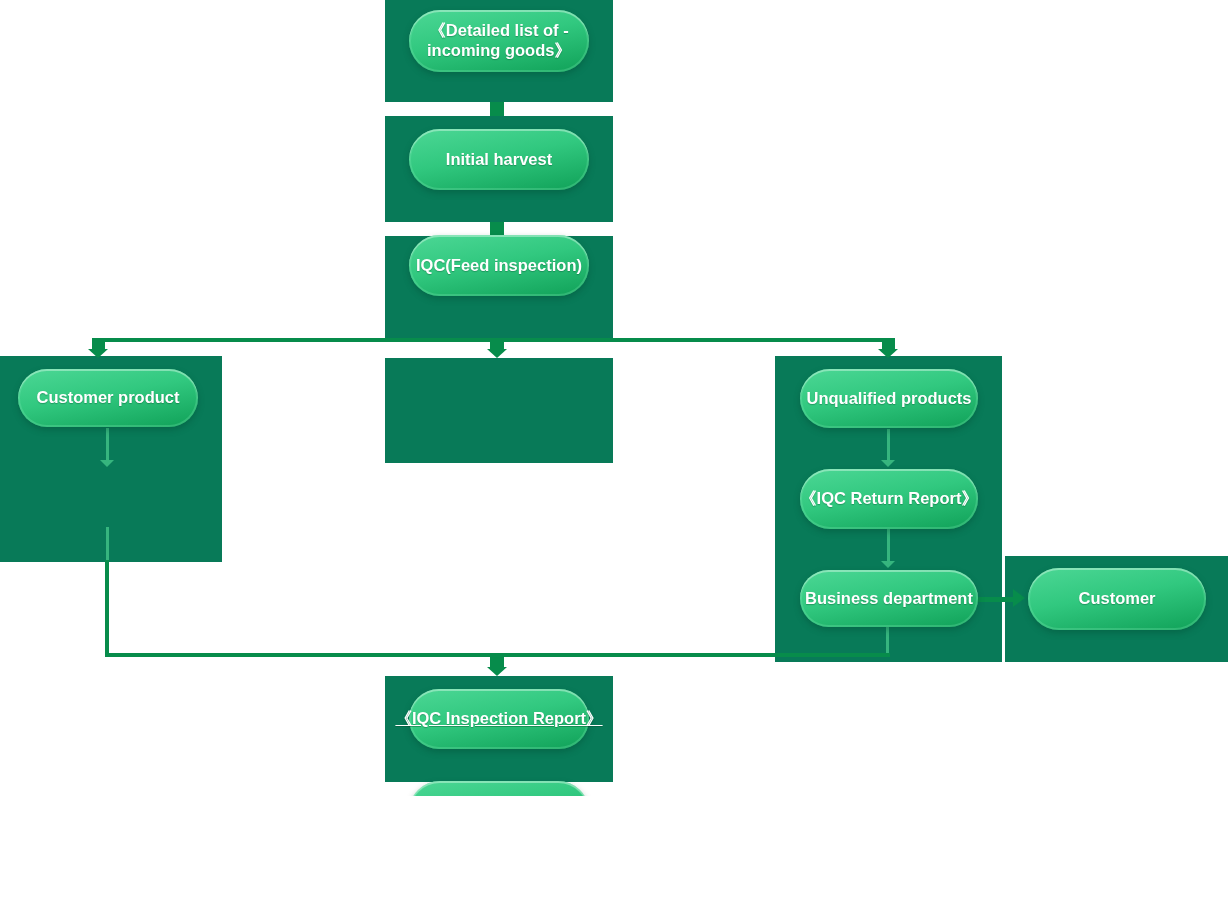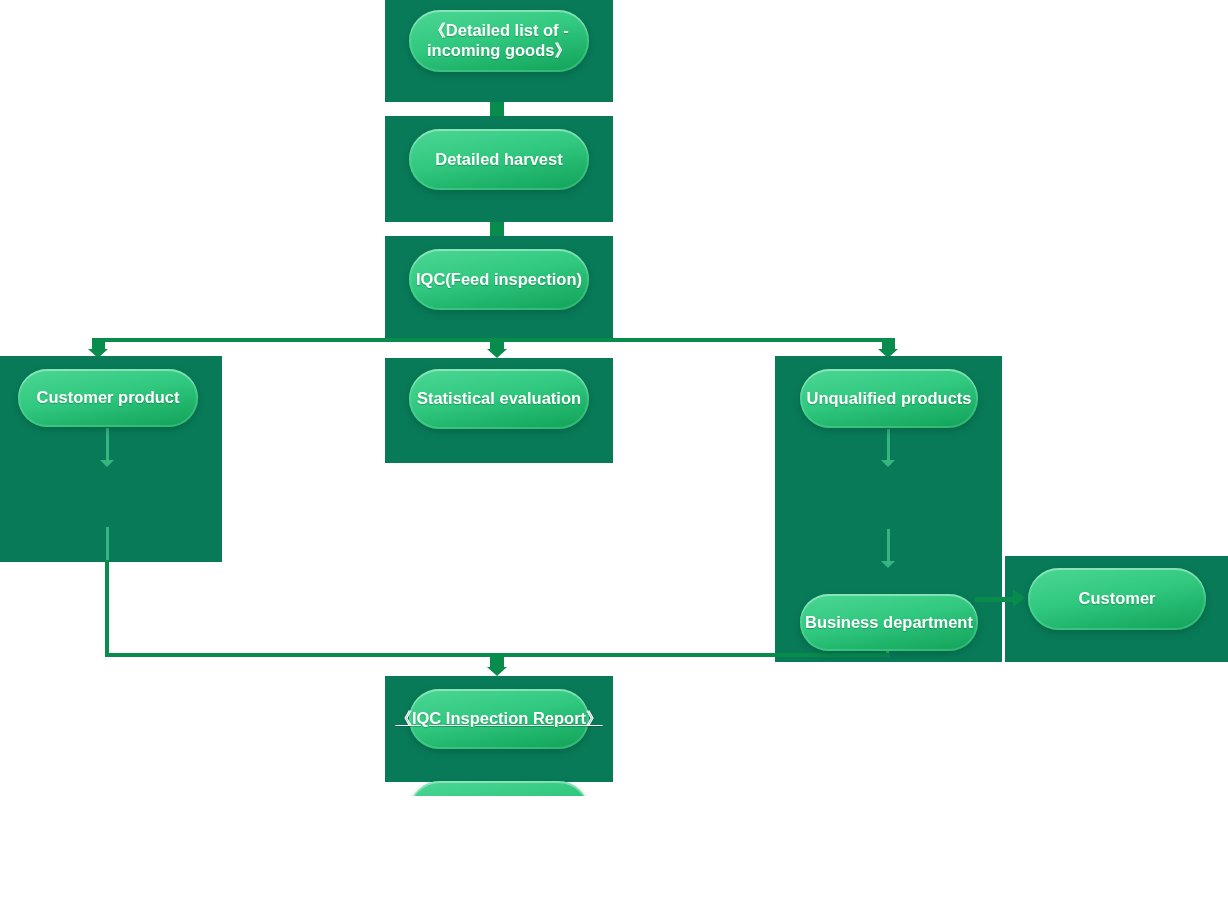--- a/index.html
+++ b/index.html
@@ -48,27 +48,27 @@
   #pnl-stat{left:385px;top:358px;width:228px;height:105px;}
   #pnl-qualified{left:0;top:356px;width:222px;height:206px;}
   #pnl-unqualified{left:775px;top:356px;width:227px;height:306px;}
   #pnl-customer{left:1005px;top:556px;width:223px;height:106px;}
   #pnl-report{left:385px;top:676px;width:228px;height:106px;}
   #pnl-end{left:385px;top:796px;width:228px;height:104px;}
 
   
   #nd-detailed{left:409px;top:10px;width:180px;height:62px;}
   #nd-initial{left:409px;top:129px;width:180px;height:61px;}
-  #nd-iqc{left:409px;top:249px;width:180px;height:61px;}
+  #nd-iqc{left:409px;top:235px;width:180px;height:61px;}
   #nd-stat{left:409px;top:369px;width:180px;height:60px;}
   #nd-qualprod{left:18px;top:369px;width:180px;height:58px;}
   #nd-warehousing{left:18px;top:469px;width:180px;height:57px;}
   #nd-unqual{left:800px;top:369px;width:178px;height:59px;}
   #nd-return{left:800px;top:469px;width:178px;height:60px;}
-  #nd-business{left:800px;top:570px;width:178px;height:57px;margin-top:24px;}
+  #nd-business{left:800px;top:570px;width:178px;height:57px;}
   #nd-customer{left:1028px;top:568px;width:178px;height:62px;}
   #nd-report{left:409px;top:689px;width:180px;height:60px;text-decoration:underline;}
   #nd-end{left:409px;top:781px;width:180px;height:62px;text-decoration:underline;}
 
   
   #st-1{left:490px;top:102px;width:14px;height:14px;}
   #st-2{left:490px;top:222px;width:14px;height:14px;}
   #st-3{left:490px;top:782px;width:14px;height:14px;}
 
   
@@ -138,23 +138,23 @@
   <div class="inline" id="ia-ur"></div>
   <div class="arr-down-sm" id="ia-ur-head"></div>
   <div class="inline" id="ia-rb"></div>
   <div class="arr-down-sm" id="ia-rb-head"></div>
   <div class="inline" id="ia-bdown"></div>
 
   <div class="line" id="bc-shaft"></div>
   <div class="arr-right" id="bc-head"></div>
 
   <div class="pill wrap" id="nd-detailed">《Detailed list of - incoming goods》</div>
-  <div class="pill" id="nd-initial">Detailed harvest</div>
+  <div class="pill" id="nd-initial">Initial harvest</div>
   <div class="pill" id="nd-iqc">IQC(Feed inspection)</div>
-  <div class="pill" id="nd-stat">Statistical evaluation</div>
   <div class="pill" id="nd-qualprod">Customer product</div>
   <div class="pill" id="nd-unqual">Unqualified products</div>
+  <div class="pill" id="nd-return">《IQC Return Report》</div>
   <div class="pill" id="nd-business">Business department</div>
   <div class="pill" id="nd-customer">Customer</div>
   <div class="pill" id="nd-report">《IQC Inspection Report》</div>
   <div class="pill" id="nd-end">END</div>
 
 </div>
 
 </body></html>

